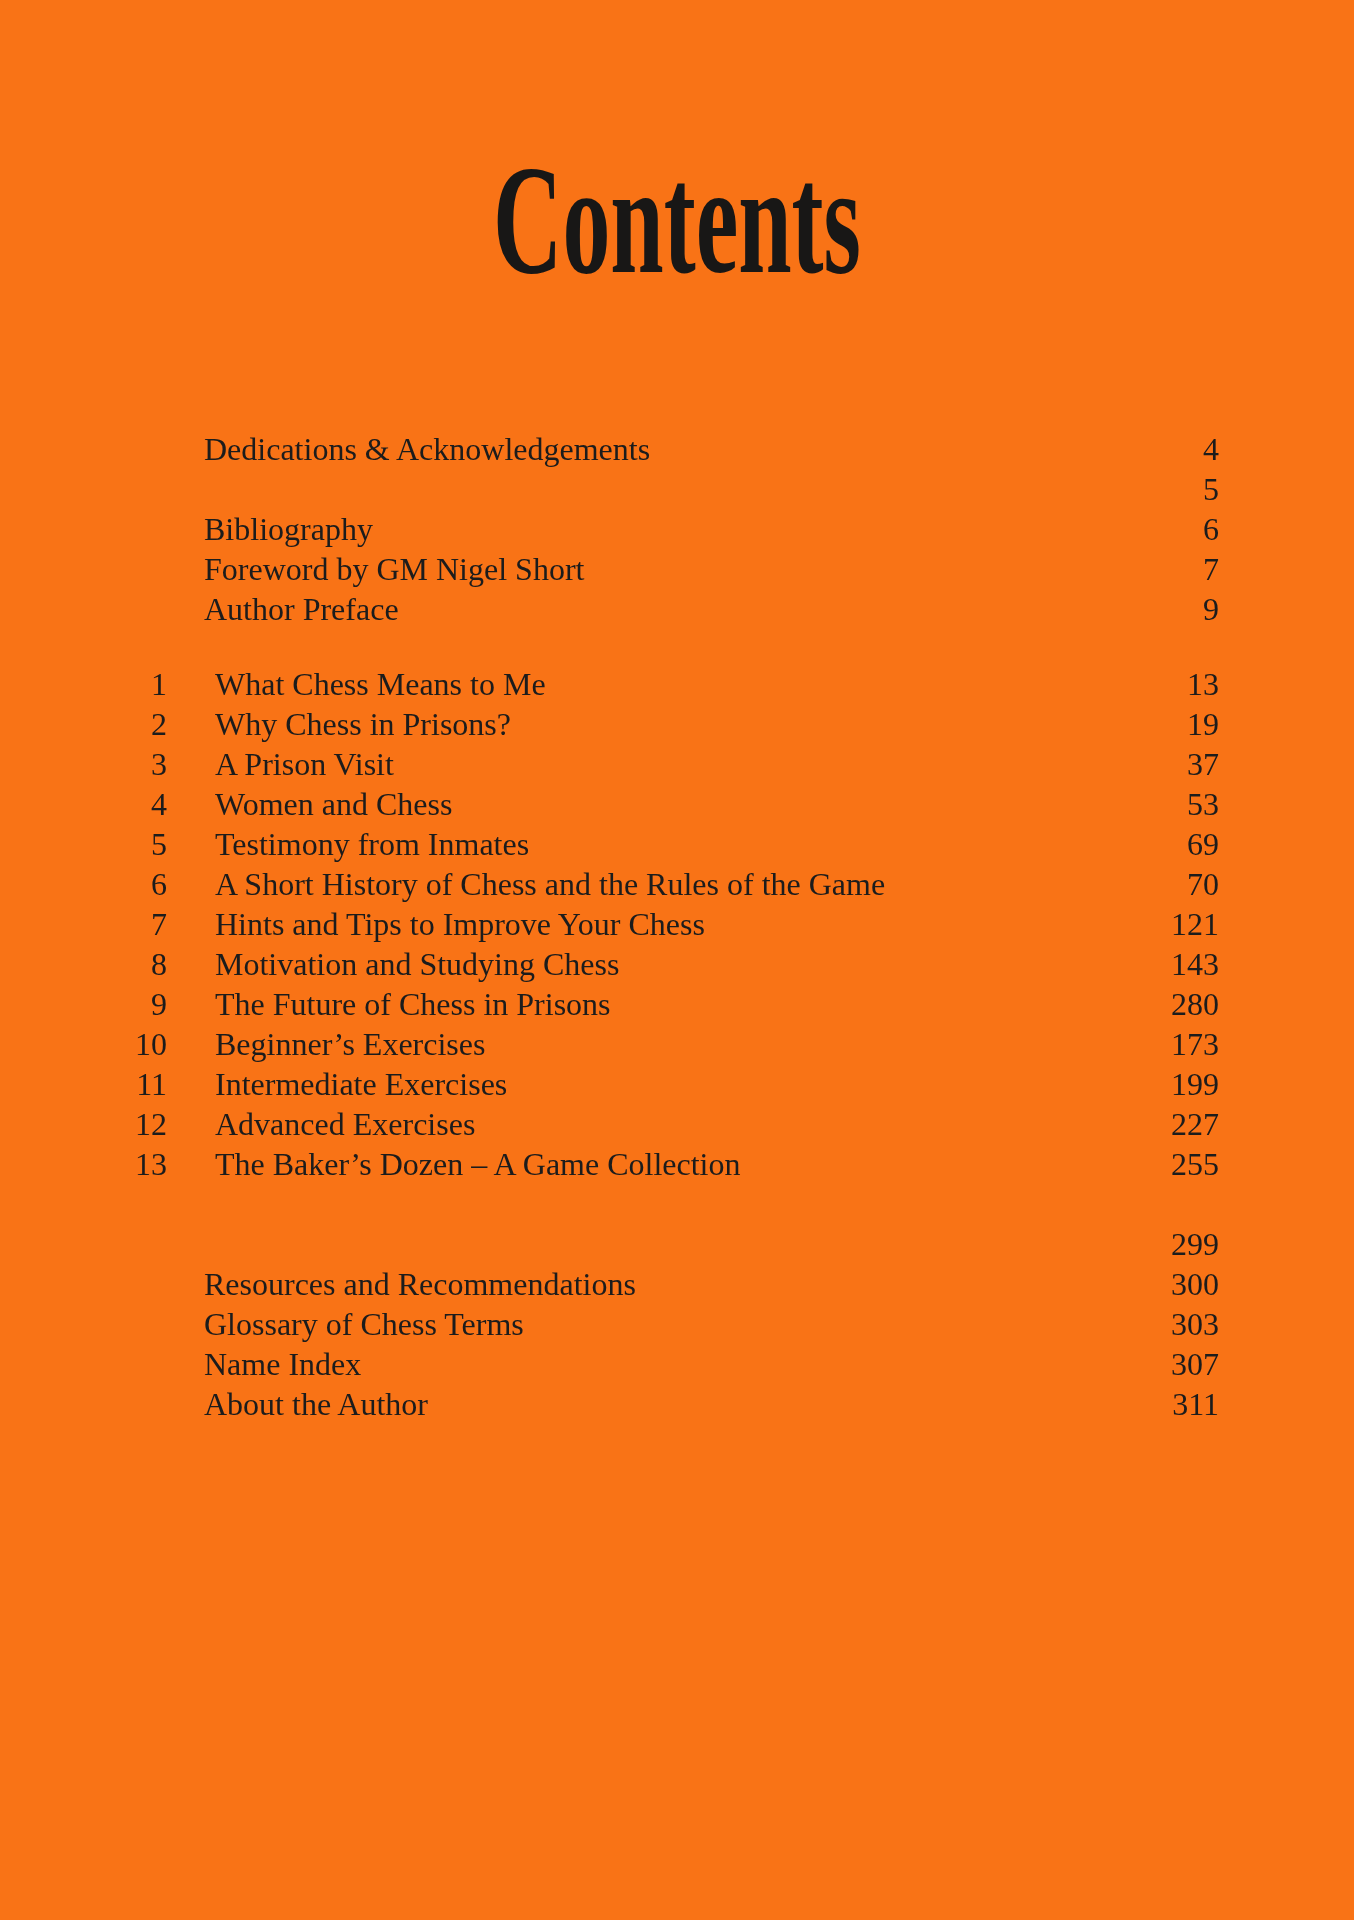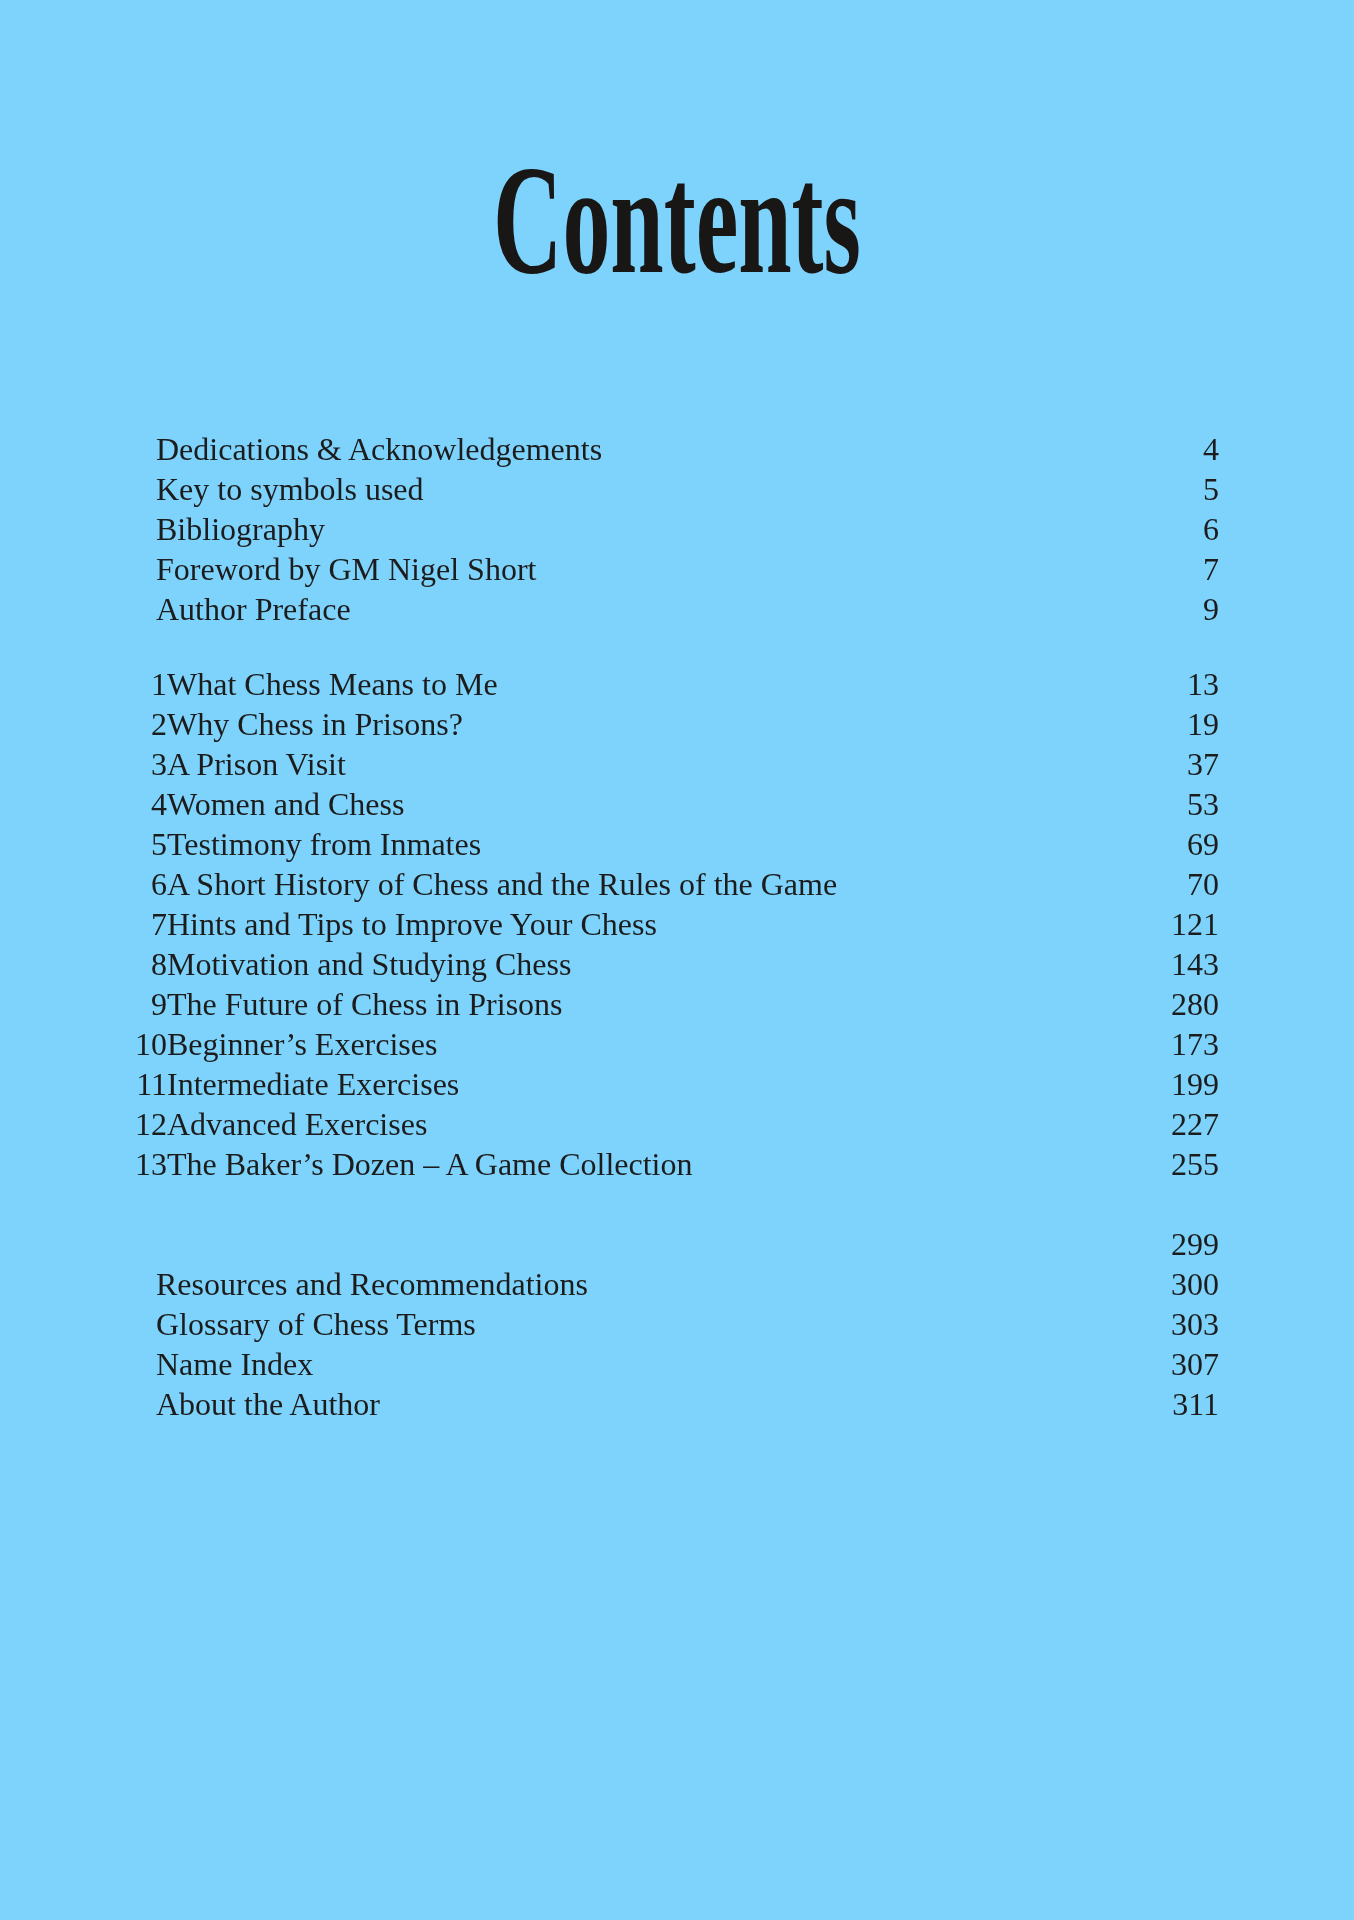--- a/index.html
+++ b/index.html
@@ -8,21 +8,21 @@
     height: 1920px;
     background: #ffffff;
     position: relative;
     font-family: "Liberation Serif", serif;
     color: #1c1c1c;
     overflow: hidden;
   }
   .page {
     position: absolute;
     inset: 0;
-    background: #7dd3fc;
+    background: #f97316;
   }
   .book-title {
     position: absolute;
     top: 142px;
     left: 0;
     width: 1354px;
     margin: 0;
     text-align: center;
     font-size: 156px;
     font-weight: bold;
@@ -45,20 +45,21 @@
     align-items: baseline;
   }
   .num {
     flex: none;
     width: 57px;
     text-align: right;
   }
   .section.plain .num { width: 46px; }
   .entry-title {
     flex: none;
+    margin-left: 48px;
     white-space: pre;
   }
   .fill { flex: 1 1 auto; }
   .pagenum {
     flex: none;
     text-align: right;
   }
   .gap-a { height: 35px; }
   .gap-b { height: 40px; }
 </style>
@@ -72,21 +73,20 @@
   <div class="toc">
     <div class="section plain">
         <div class="row">
     <span class="num"></span>
     <span class="entry-title">Dedications &amp; Acknowledgements</span>
     <span class="fill"></span>
     <span class="pagenum">4</span>
   </div>
         <div class="row">
     <span class="num"></span>
-    <span class="entry-title">Key to symbols used</span>
     <span class="fill"></span>
     <span class="pagenum">5</span>
   </div>
         <div class="row">
     <span class="num"></span>
     <span class="entry-title">Bibliography</span>
     <span class="fill"></span>
     <span class="pagenum">6</span>
   </div>
         <div class="row">

